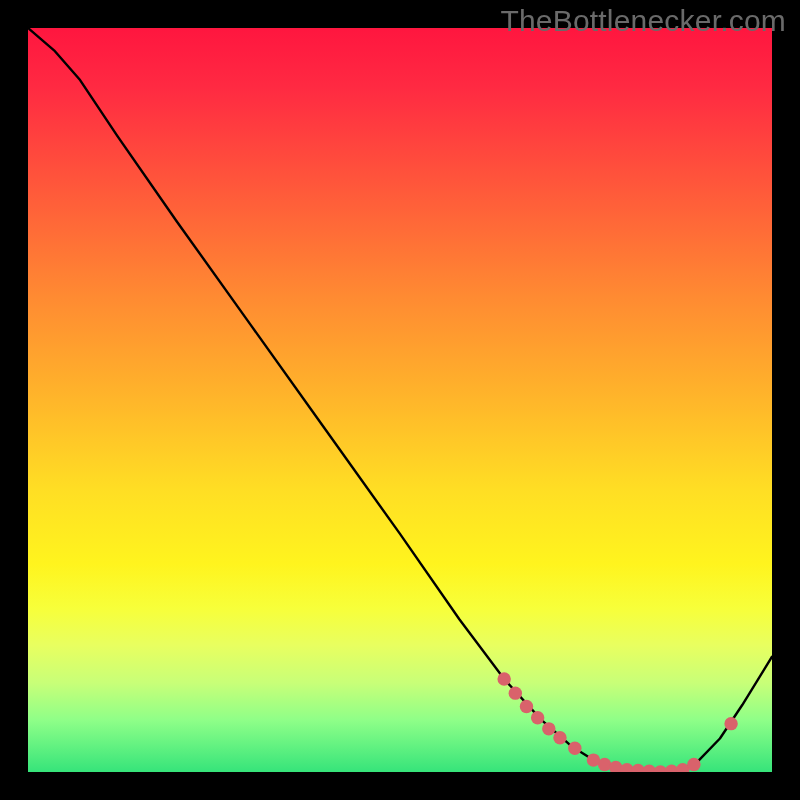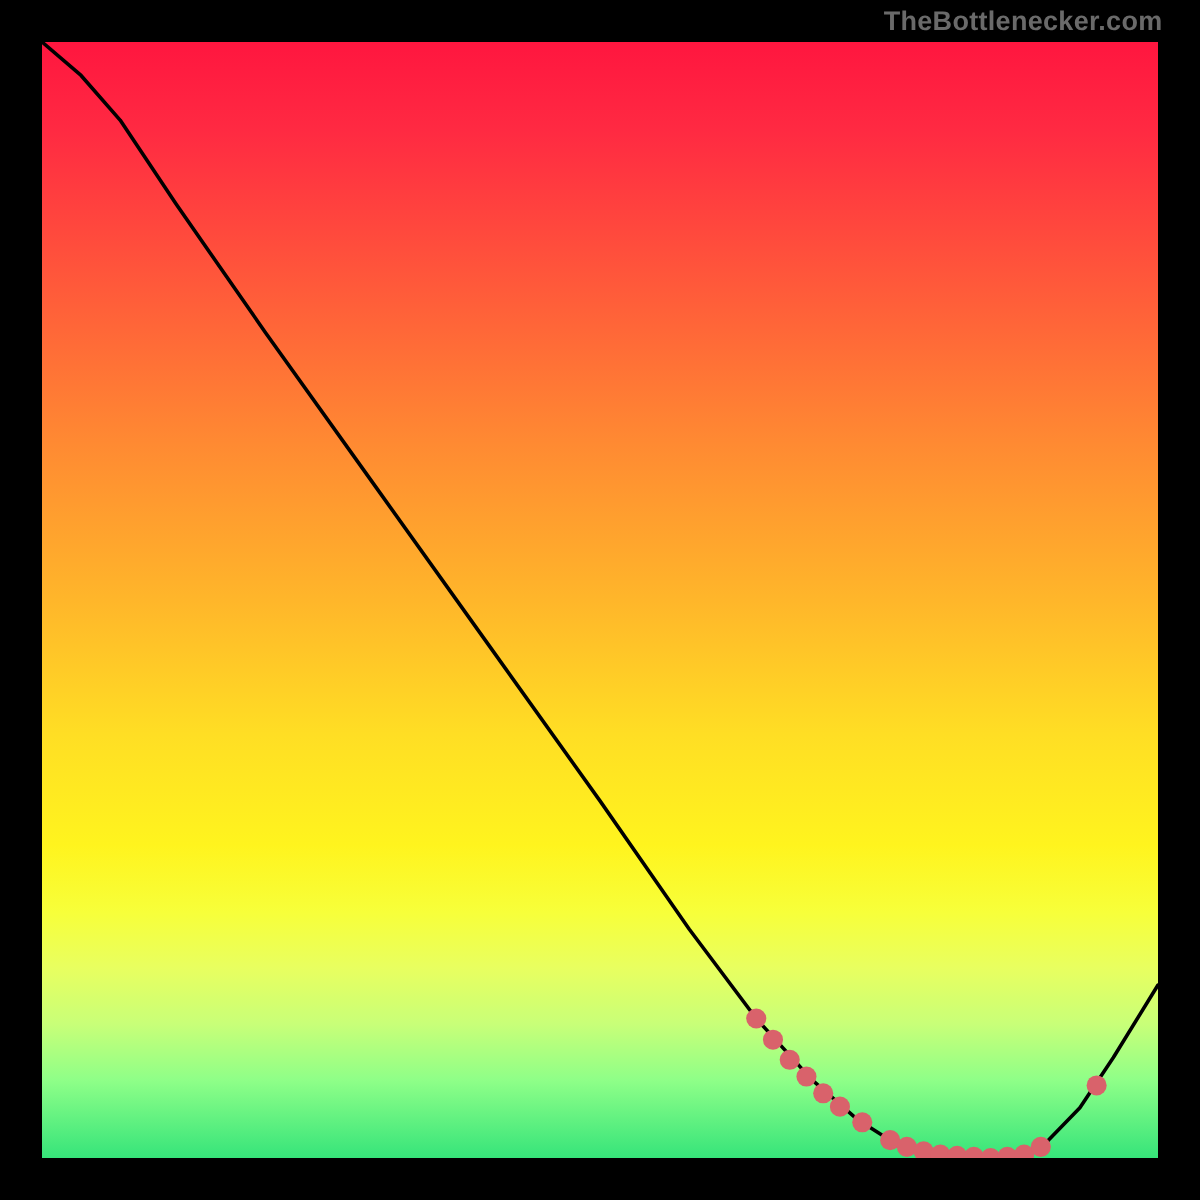--- a/index.html
+++ b/index.html
@@ -13,24 +13,24 @@
   }
   .frame {
     position: relative;
     width: 800px;
     height: 800px;
     background: #000;
   }
   .watermark {
     position: absolute;
     top: 4px;
-    right: 25px;
+    right: 14px;
     color: #6a6a6a;
-    font-size: 18px;
-    font-weight: 700;
+    font-size: 30px;
+    font-weight: 400;
     letter-spacing: 0.2px;
     z-index: 20;
   }
   .plot {
     position: absolute;
     left: 28px;
     top: 28px;
     width: 744px;
     height: 744px;
     

